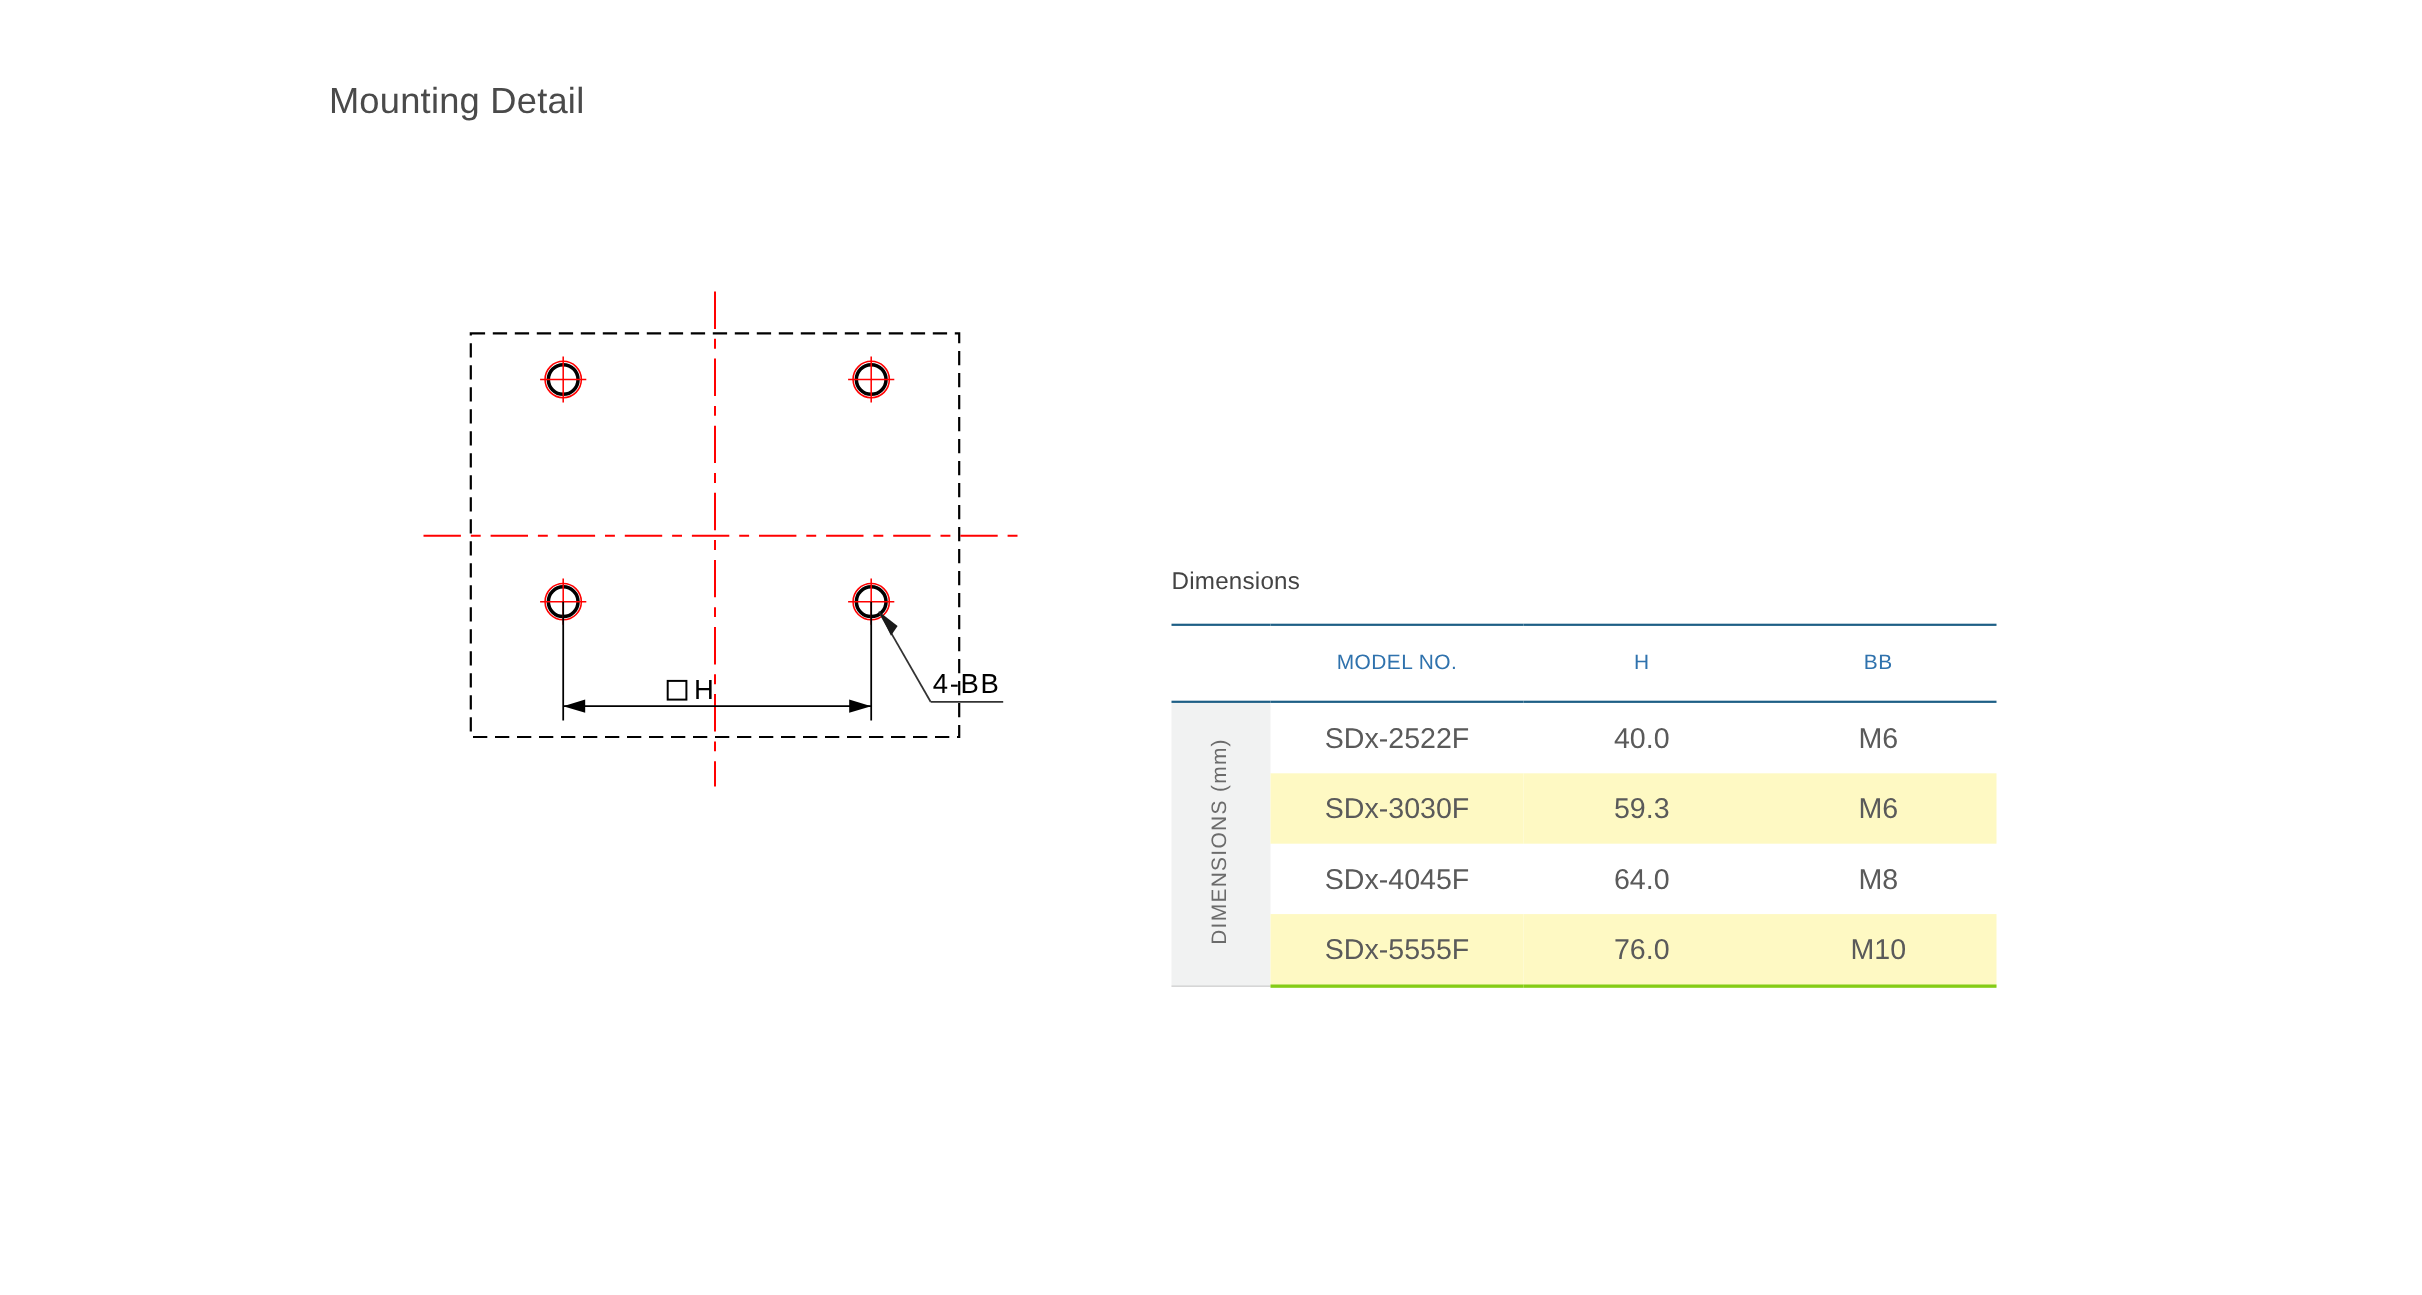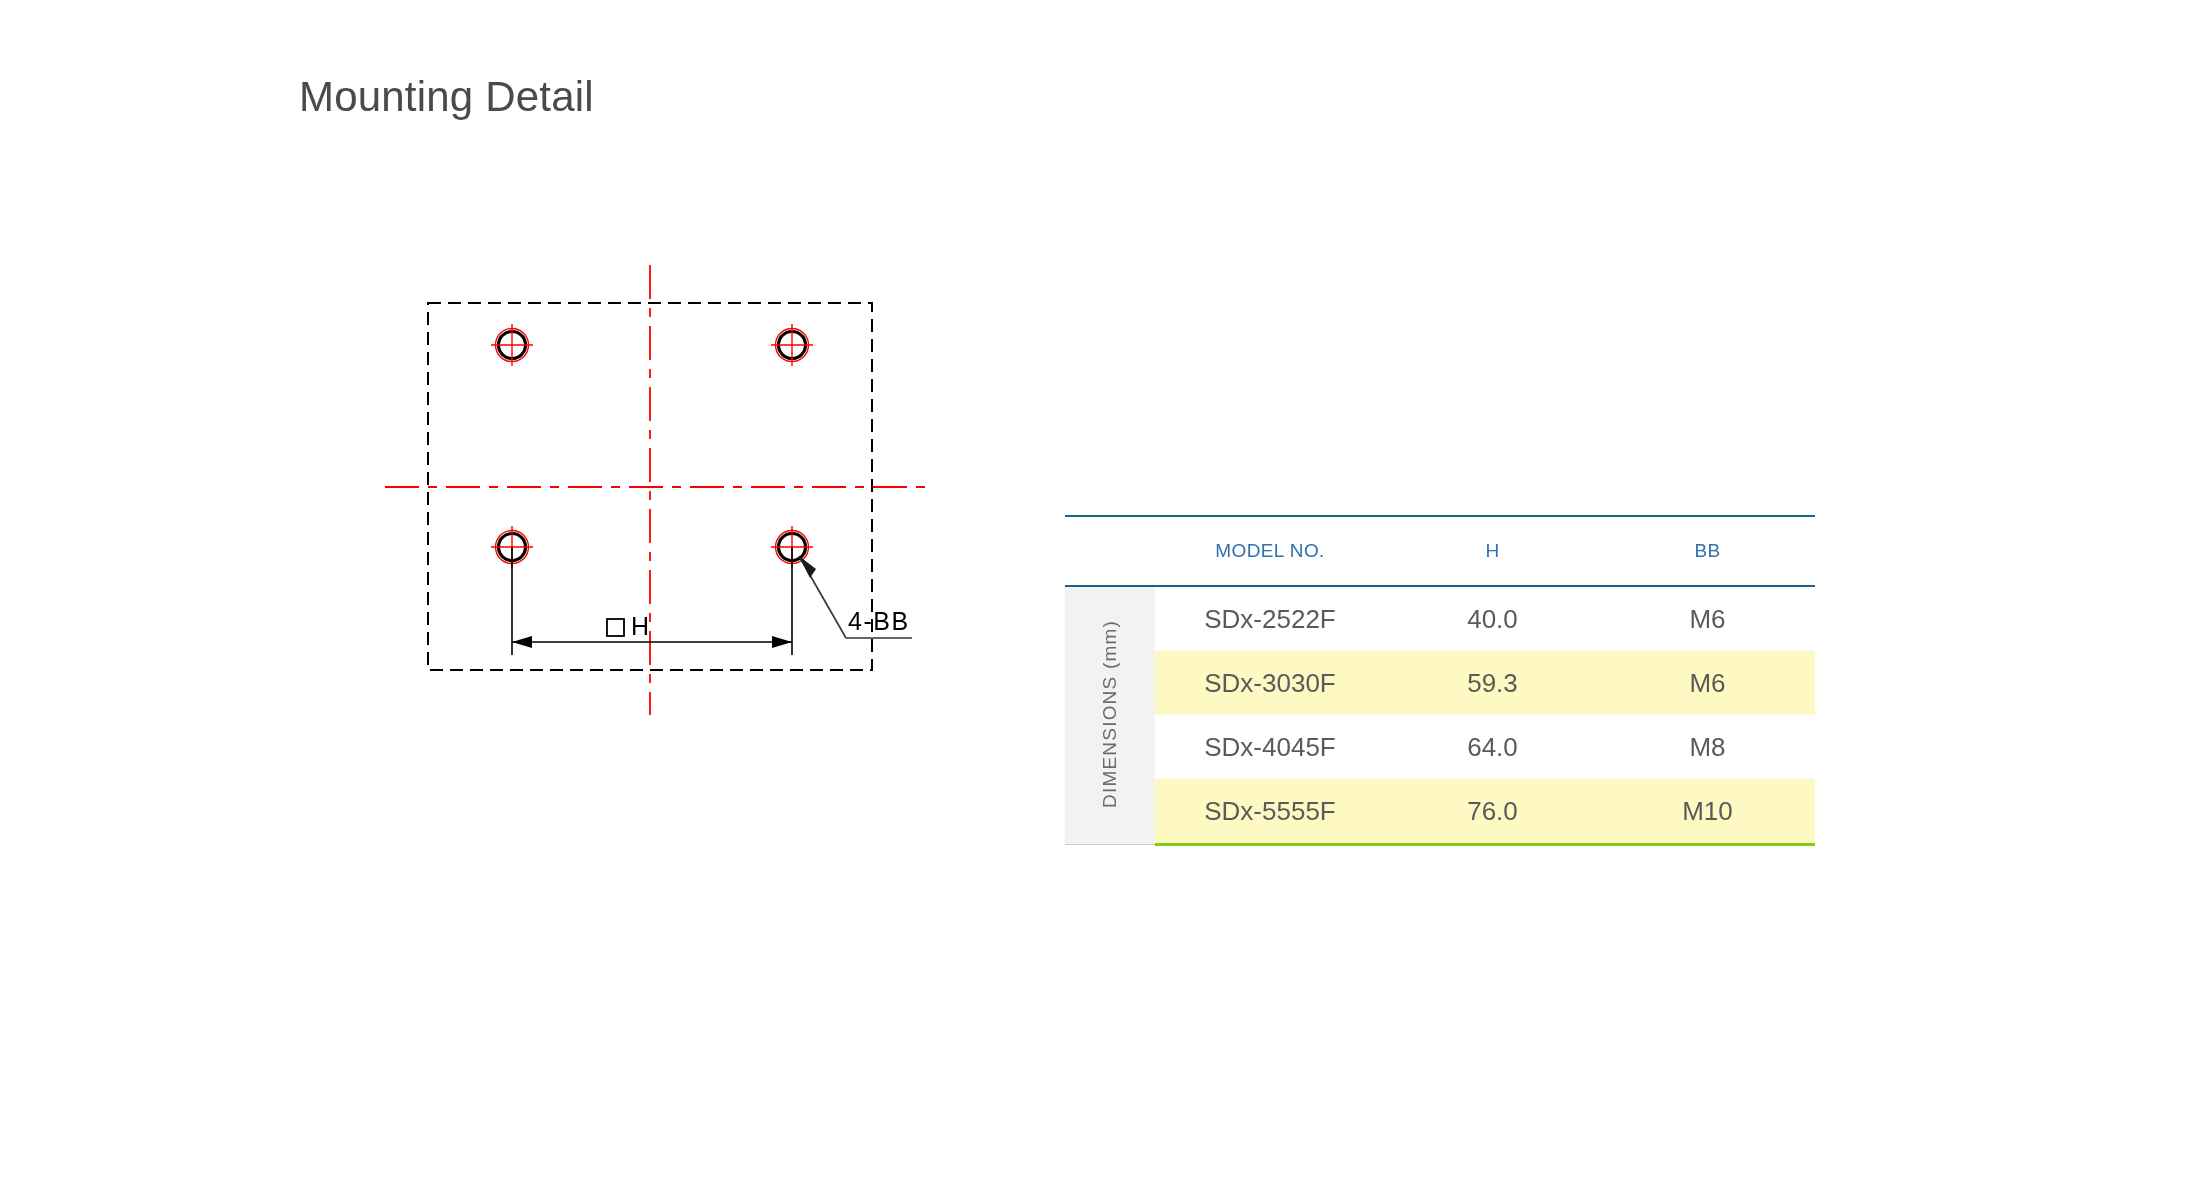--- a/index.html
+++ b/index.html
@@ -14,21 +14,21 @@
     position: relative;
     font-family: "Liberation Sans", sans-serif;
     overflow: hidden;
   }
 
   
   #page-title {
     position: absolute;
     left: 299px;
     top: 73px;
-    font-size: 42px;
+    font-size: 33px;
     color: #4a4a4a;
     letter-spacing: 0.2px;
     white-space: nowrap;
   }
 
   
   #drawing-panel {
     position: absolute;
     left: 340px;
     top: 230px;
@@ -174,20 +174,21 @@
 
     <path d="M 459 326 L 506 408" fill="none" stroke="#333333" stroke-width="1.6"></path>
     <polygon points="459,326 470,348 476,339" fill="#1a1a1a"></polygon>
     <line x1="506" y1="408" x2="572" y2="408" stroke="#333333" stroke-width="1.6"></line>
     <text x="508" y="400" font-family="Liberation Sans, sans-serif" font-size="25" fill="#000000" letter-spacing="1.5">4-BB</text>
   </svg>
 </div>
 
 <div id="dimensions-block">
 
+  <div id="dimensions-heading">Dimensions</div>
 
   <table class="dim-table">
     <thead>
       <tr class="dim-head">
         <th class="corner-head"></th>
         <th class="col-model">MODEL NO.</th>
         <th class="col-h">H</th>
         <th class="col-bb">BB</th>
       </tr>
     </thead>

